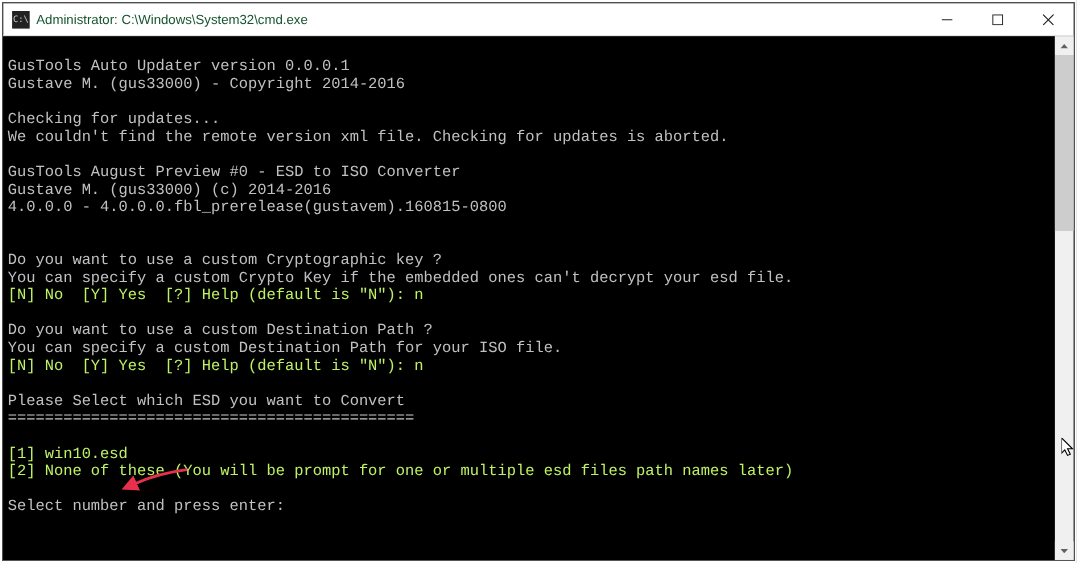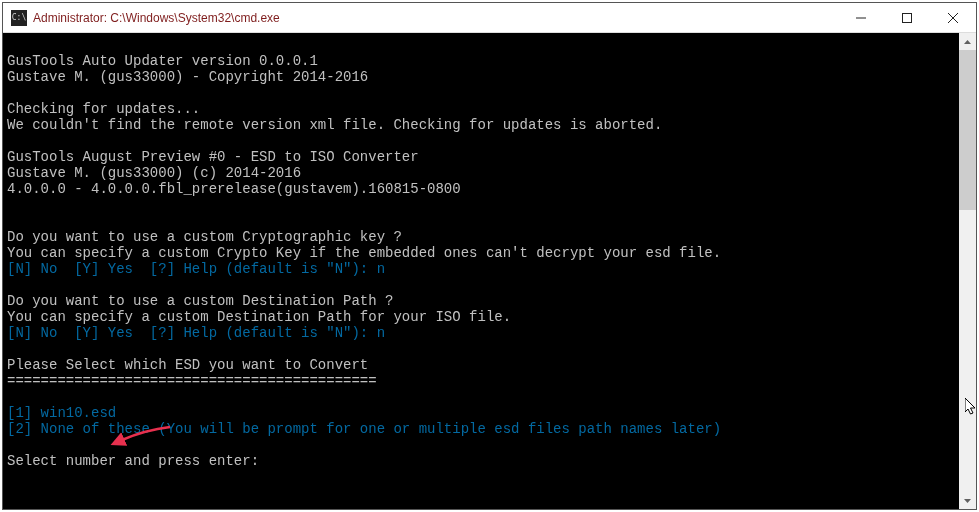--- a/index.html
+++ b/index.html
@@ -38,21 +38,21 @@
       display: flex;
       align-items: center;
       justify-content: center;
       background: #222;
       font-size: 8px;
       color: #ccc;
       font-family: monospace;
     }
     .titlebar-text {
       font-size: 12px;
-      color: #7f1d1d;
+      color: #14532d;
       flex: 1;
     }
     .window-controls {
       display: flex;
       height: 100%;
     }
     .window-ctrl {
       width: 46px;
       height: 100%;
       display: flex;
@@ -74,21 +74,21 @@
       flex: 1;
       padding: 4px 4px;
       font-family: Consolas, "Courier New", monospace;
       font-size: 14px;
       line-height: 16px;
       color: #c0c0c0;
       white-space: pre;
       overflow: hidden;
     }
     .console-line { min-height: 16px; }
-    .line-yellow { color: #0369a1; }
+    .line-yellow { color: #bef264; }
     .scrollbar {
       width: 17px;
       background: #f0f0f0;
       position: relative;
       flex-shrink: 0;
     }
     .scrollbar-up, .scrollbar-down {
       width: 17px;
       height: 17px;
       background: #f0f0f0;

